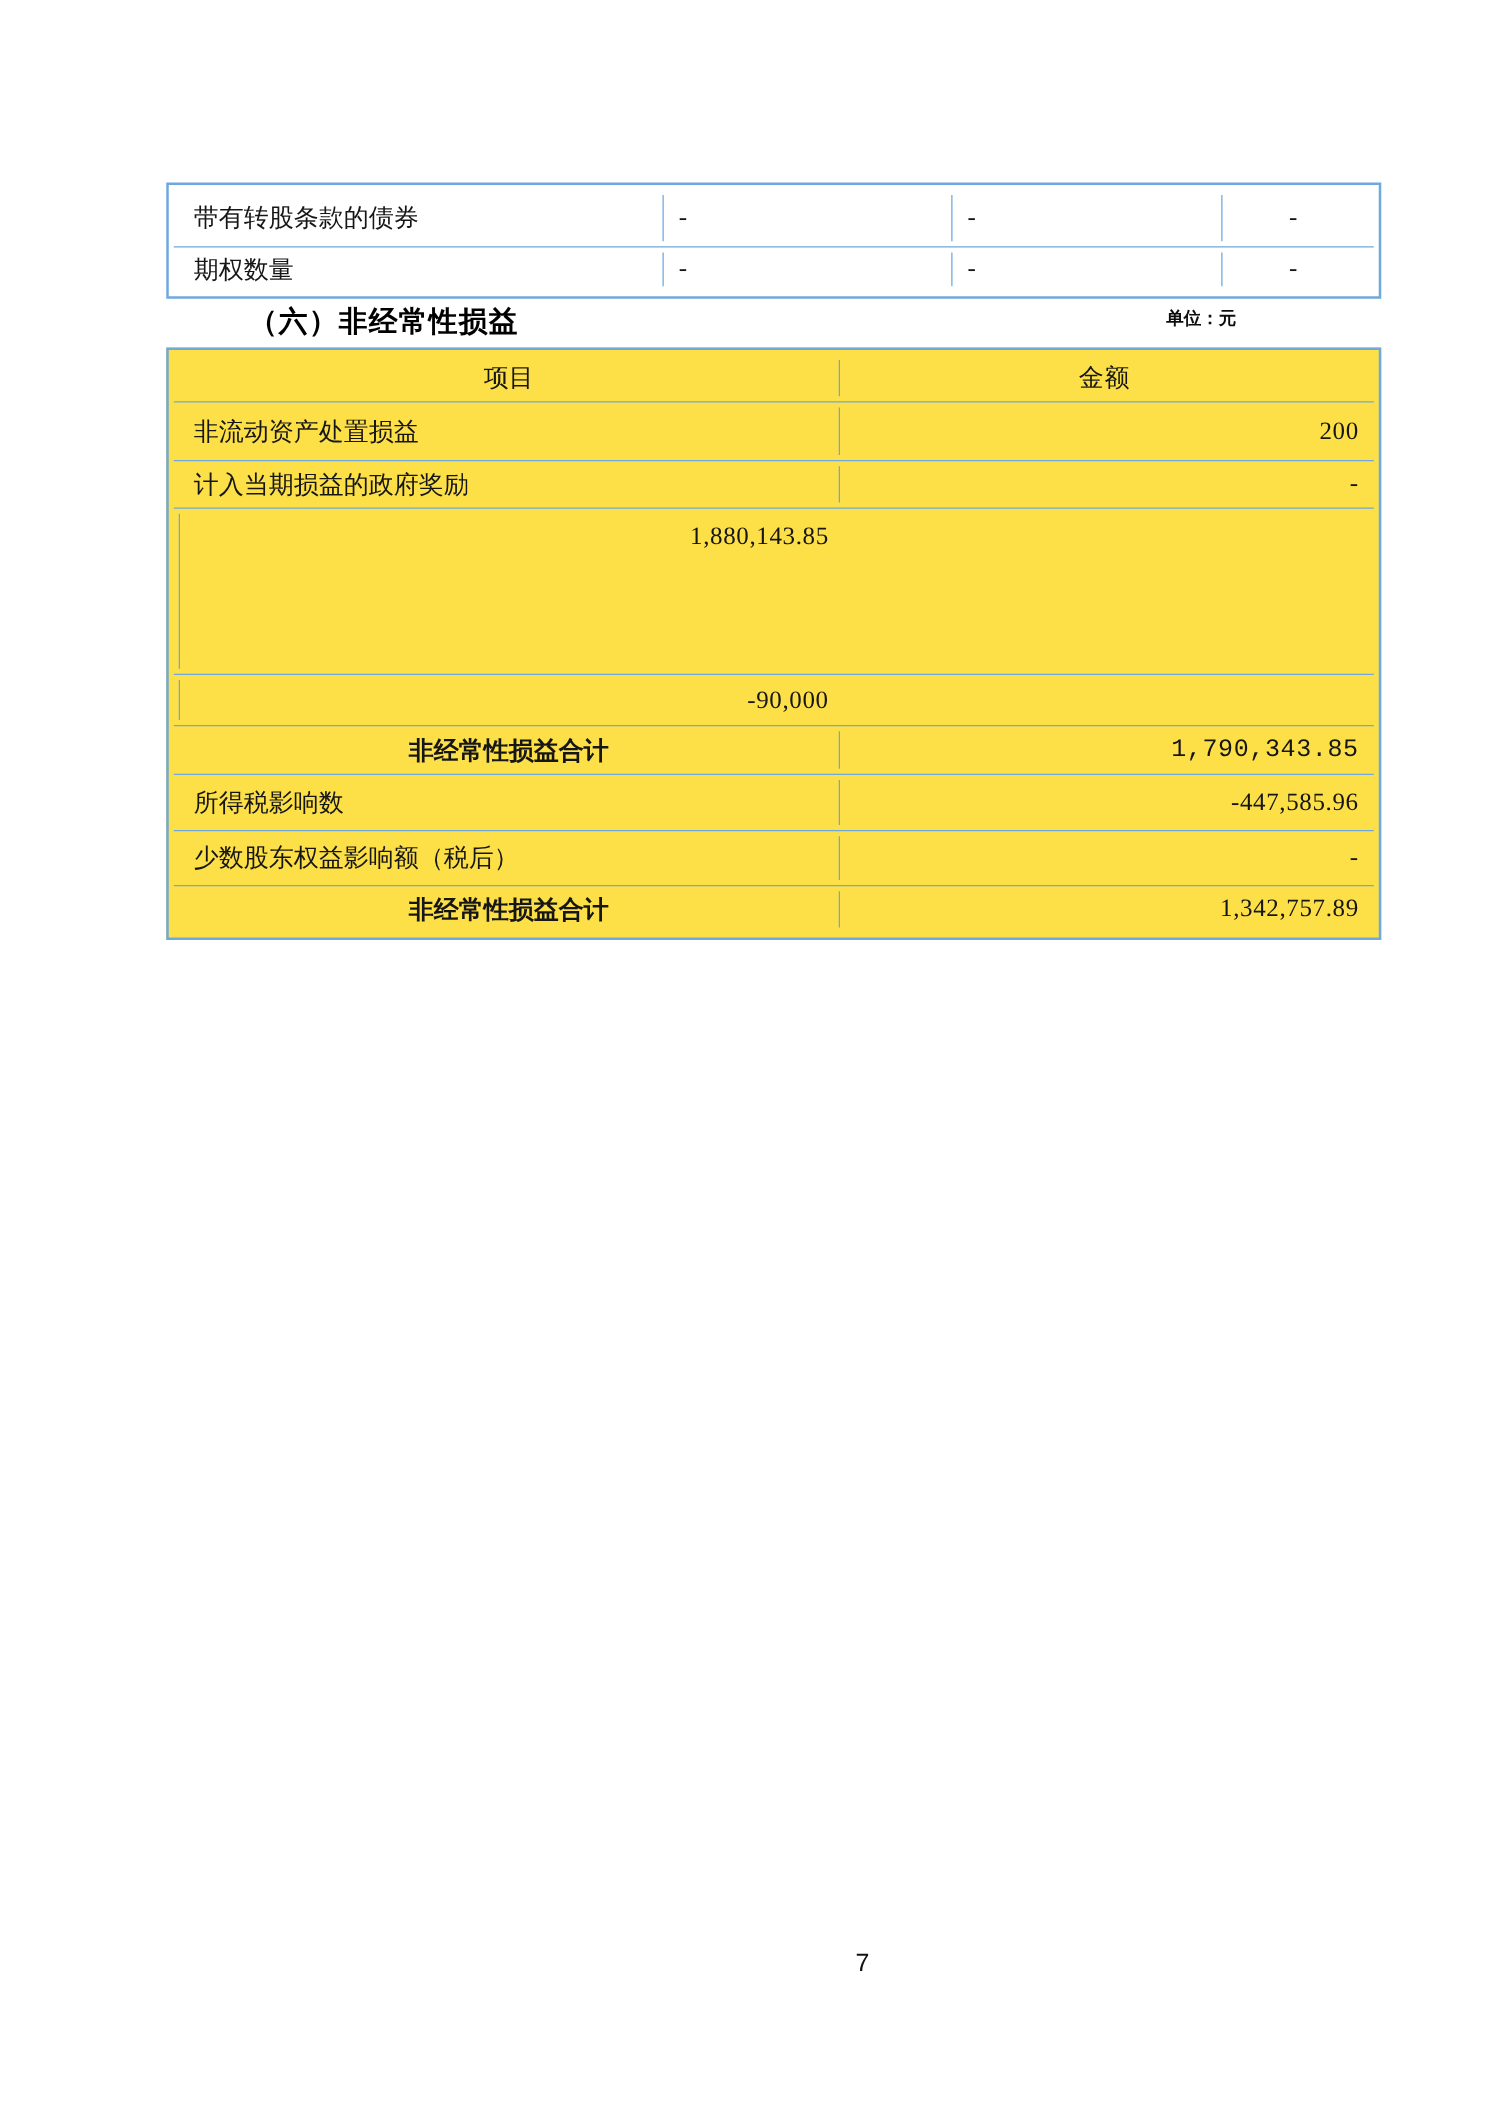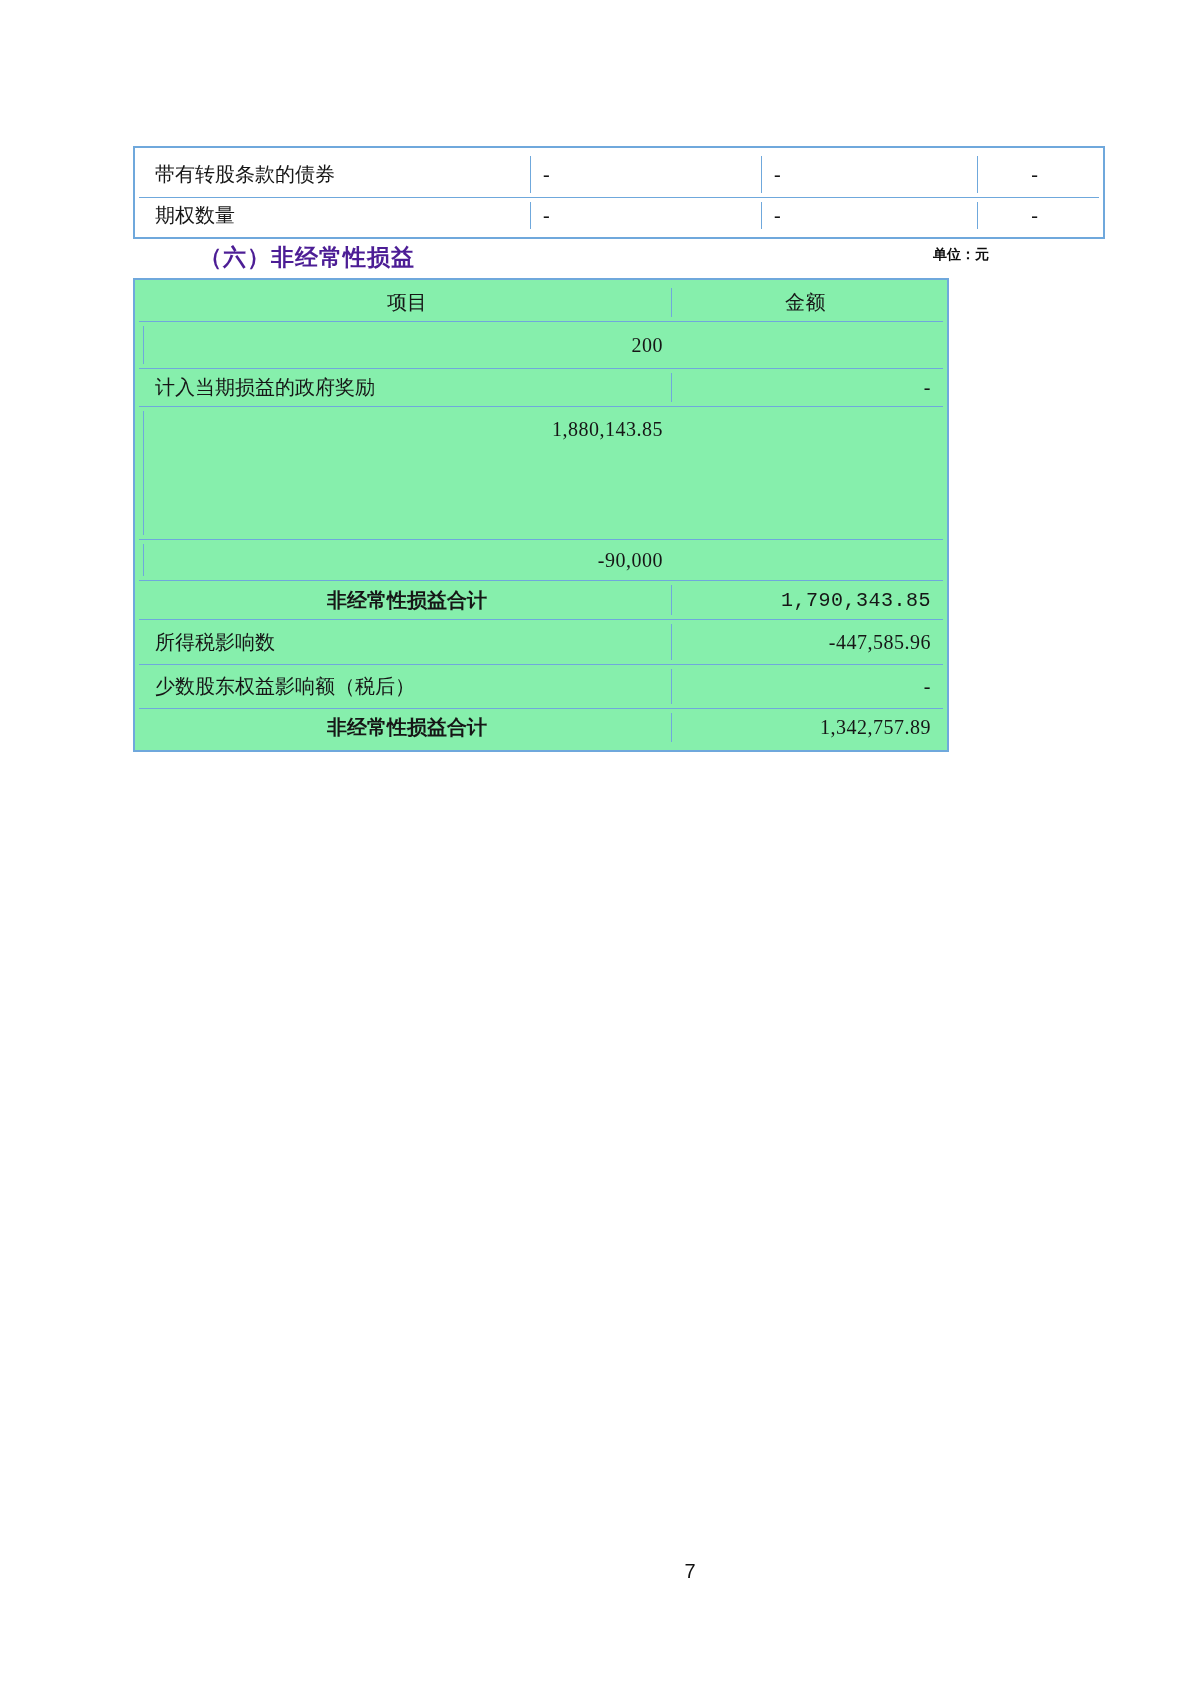--- a/index.html
+++ b/index.html
@@ -45,40 +45,40 @@
   .carryover-table .cell.center { justify-content: center; padding-left: 0; }
 
   
   .section-heading {
     position: absolute;
     left: 187px; top: 230px;
     font-family: "Liberation Sans", "DejaVu Sans", sans-serif;
     font-weight: 700;
     font-size: 23px;
     letter-spacing: 1px;
-    color: #4c1d95;
+    color: #000000;
     white-space: nowrap;
   }
   .unit-label {
     position: absolute;
     left: 921px; top: 234px;
     font-family: "Liberation Sans", "DejaVu Sans", sans-serif;
     font-weight: 700;
     font-size: 14px;
     color: #0d0d0d;
     white-space: nowrap;
   }
 
   
   .items-table {
     position: absolute;
     left: 125px; top: 270px;
-    width: 816px;
+    width: 972px;
     border: 2px solid var(--border);
-    background: #86efac;
+    background: #fde047;
   }
   .items-table .row {
     display: grid;
     grid-template-columns: 528px 1fr;
   }
   .items-table .row + .row { border-top: 1px solid var(--border); }
   .items-table .cell {
     font-size: 20px;
     display: flex;
     align-items: center;
@@ -150,20 +150,21 @@
 
   <div class="section-heading">（六）非经常性损益</div>
   <div class="unit-label">单位：元</div>
 
   <div class="items-table">
     <div class="row header">
       <div class="cell cell-item">项目</div>
       <div class="cell cell-amount">金额</div>
     </div>
     <div class="row h38">
+      <div class="cell cell-item">非流动资产处置损益</div>
       <div class="cell cell-amount">200</div>
     </div>
     <div class="row h29">
       <div class="cell cell-item">计入当期损益的政府奖励</div>
       <div class="cell cell-amount">-</div>
     </div>
     <div class="row multiline">
       <div class="cell cell-amount">1,880,143.85</div>
     </div>
     <div class="row h32">

